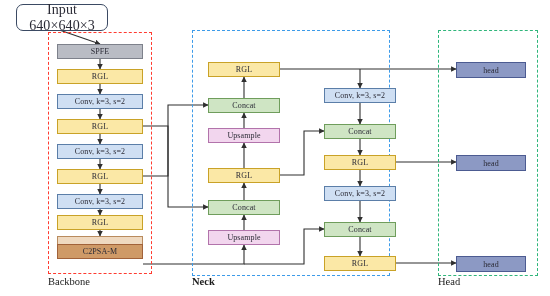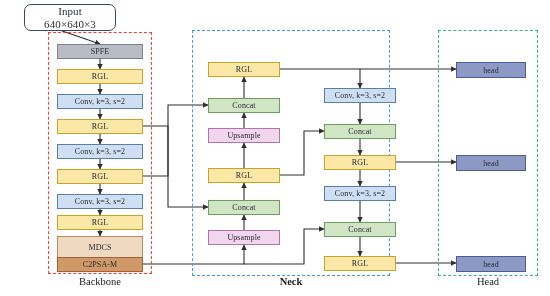--- a/index.html
+++ b/index.html
@@ -6,36 +6,35 @@
   #stage{
     position:relative;width:550px;height:296px;
     background:#ffffff;
     font-family:"Liberation Serif", serif;
     overflow:hidden;
   }
   #svg-layer{position:absolute;left:0;top:0;width:550px;height:296px;}
 
   .group-box{position:absolute;box-sizing:border-box;background:transparent;}
   .group-label{
-    position:absolute;text-align:center;color:#1a1a1a;
+    position:absolute;text-align:left;color:#1a1a1a;
     font-size:10.5px;font-family:"Liberation Serif", serif;white-space:nowrap;
   }
 
   .node{
     position:absolute;box-sizing:border-box;
     display:flex;align-items:center;justify-content:center;
     border-radius:0;
     font-size:8px;color:#2b2b36;
     letter-spacing:.1px;white-space:nowrap;
     font-family:"Liberation Serif", serif;
   }
   .node.input-node{
-    border-radius:7px;font-size:11px;line-height:1.12;
+    border-radius:7px;font-size:14px;line-height:1.12;
     flex-direction:column;
-    margin-left:8px;
   }
 </style>
 </head>
 <body>
 
 <div id="stage">
   <svg id="svg-layer">
     <defs>
       <marker id="arrow" viewBox="0 0 10 10" refX="9" refY="5" markerWidth="5" markerHeight="5" orient="auto-start-reverse">
         <path d="M 0 0 L 10 5 L 0 10 z" fill="#2f2f2f"></path>
@@ -84,21 +83,21 @@
   <div id="nodes">
       <div class="node" style="left: 57px; top: 44px; width: 86px; height: 15px; background: rgb(185, 188, 196); border: 1px solid rgb(125, 129, 139);">SPFE</div>
       <div class="node" style="left: 57px; top: 69px; width: 86px; height: 15px; background: rgb(251, 232, 166); border: 1px solid rgb(201, 162, 39);">RGL</div>
       <div class="node" style="left: 57px; top: 94px; width: 86px; height: 15px; background: rgb(207, 223, 243); border: 1px solid rgb(91, 126, 168);">Conv, k=3, s=2</div>
       <div class="node" style="left: 57px; top: 119px; width: 86px; height: 15px; background: rgb(251, 232, 166); border: 1px solid rgb(201, 162, 39);">RGL</div>
       <div class="node" style="left: 57px; top: 144px; width: 86px; height: 15px; background: rgb(207, 223, 243); border: 1px solid rgb(91, 126, 168);">Conv, k=3, s=2</div>
       <div class="node" style="left: 57px; top: 169px; width: 86px; height: 15px; background: rgb(251, 232, 166); border: 1px solid rgb(201, 162, 39);">RGL</div>
       <div class="node" style="left: 57px; top: 194px; width: 86px; height: 15px; background: rgb(207, 223, 243); border: 1px solid rgb(91, 126, 168);">Conv, k=3, s=2</div>
       <div class="node" style="left: 57px; top: 215px; width: 86px; height: 15px; background: rgb(251, 232, 166); border: 1px solid rgb(201, 162, 39);">RGL</div>
       <div class="node" style="left: 57px; top: 236px; width: 86px; height: 22px; background: rgb(239, 217, 192); border: 1px solid rgb(185, 139, 94);">MDCS</div>
-      <div class="node" style="left: 57px; top: 257px; width: 86px; height: 15px; background: rgb(207, 154, 103); border: 1px solid rgb(161, 98, 58);">C2PSA-M</div>
+      <div class="node" style="left: 57px; top: 244px; width: 86px; height: 15px; background: rgb(207, 154, 103); border: 1px solid rgb(161, 98, 58);">C2PSA-M</div>
       <div class="node" style="left: 208px; top: 62px; width: 72px; height: 15px; background: rgb(251, 232, 166); border: 1px solid rgb(201, 162, 39);">RGL</div>
       <div class="node" style="left: 208px; top: 98px; width: 72px; height: 15px; background: rgb(207, 229, 196); border: 1px solid rgb(111, 157, 92);">Concat</div>
       <div class="node" style="left: 208px; top: 128px; width: 72px; height: 15px; background: rgb(242, 214, 238); border: 1px solid rgb(178, 115, 171);">Upsample</div>
       <div class="node" style="left: 208px; top: 168px; width: 72px; height: 15px; background: rgb(251, 232, 166); border: 1px solid rgb(201, 162, 39);">RGL</div>
       <div class="node" style="left: 208px; top: 200px; width: 72px; height: 15px; background: rgb(207, 229, 196); border: 1px solid rgb(111, 157, 92);">Concat</div>
       <div class="node" style="left: 208px; top: 230px; width: 72px; height: 15px; background: rgb(242, 214, 238); border: 1px solid rgb(178, 115, 171);">Upsample</div>
       <div class="node" style="left: 324px; top: 88px; width: 72px; height: 15px; background: rgb(207, 223, 243); border: 1px solid rgb(91, 126, 168);">Conv, k=3, s=2</div>
       <div class="node" style="left: 324px; top: 124px; width: 72px; height: 15px; background: rgb(207, 229, 196); border: 1px solid rgb(111, 157, 92);">Concat</div>
       <div class="node" style="left: 324px; top: 155px; width: 72px; height: 15px; background: rgb(251, 232, 166); border: 1px solid rgb(201, 162, 39);">RGL</div>
       <div class="node" style="left: 324px; top: 186px; width: 72px; height: 15px; background: rgb(207, 223, 243); border: 1px solid rgb(91, 126, 168);">Conv, k=3, s=2</div>

